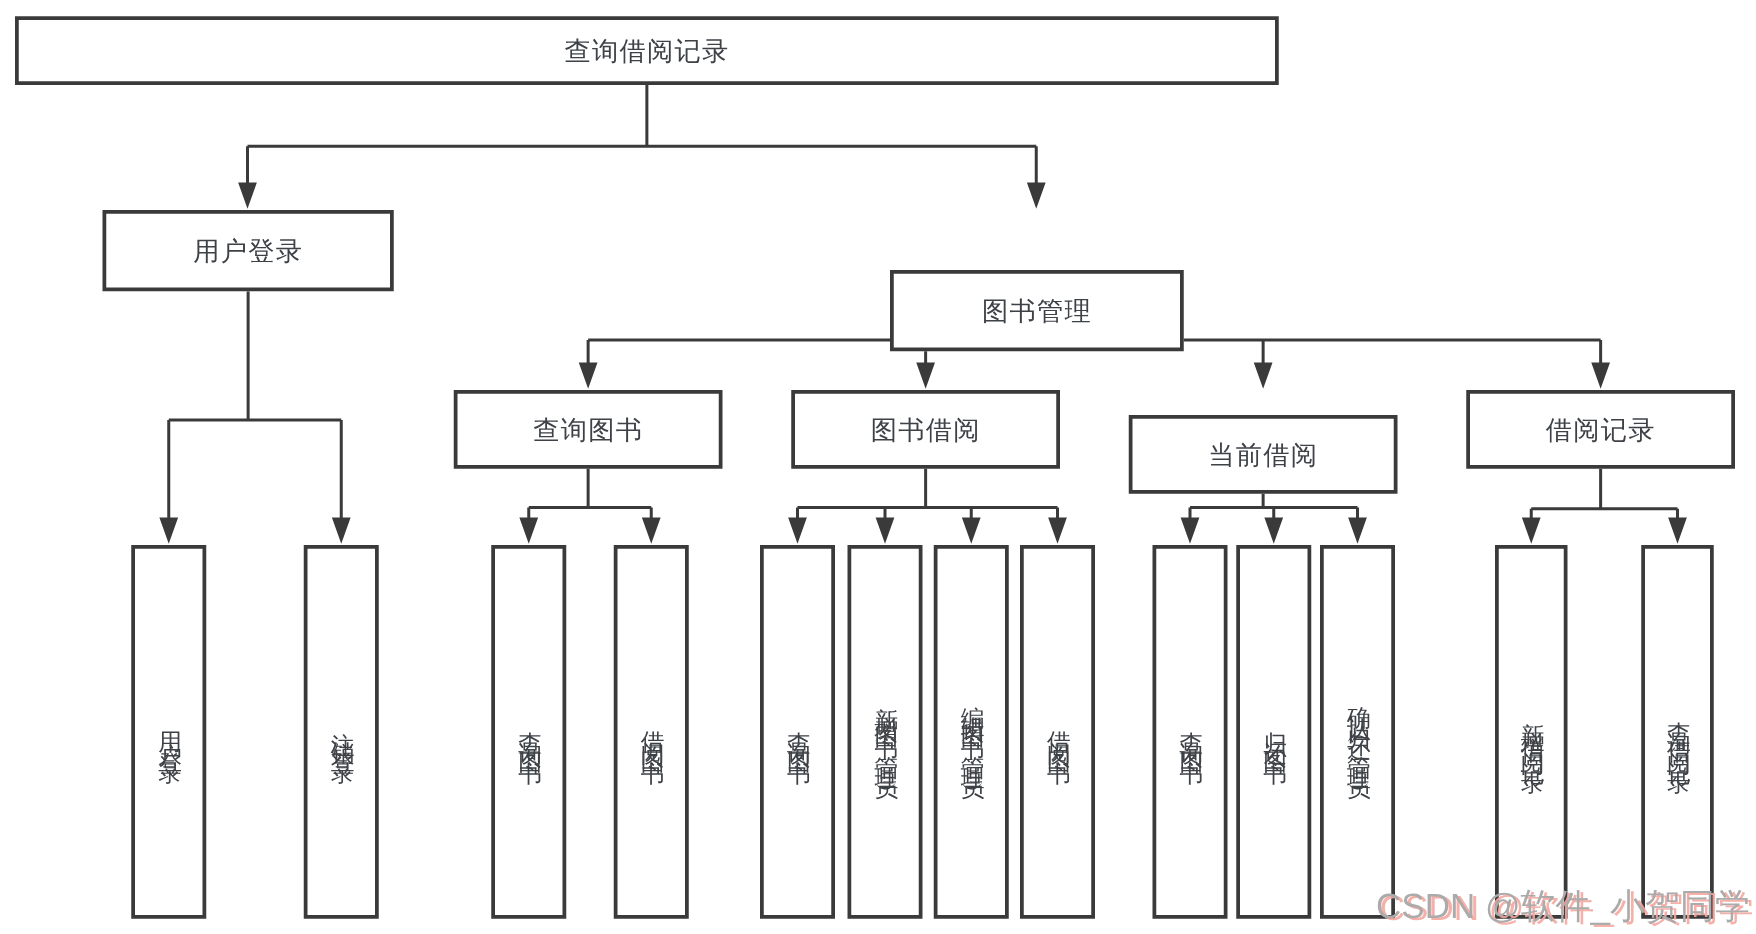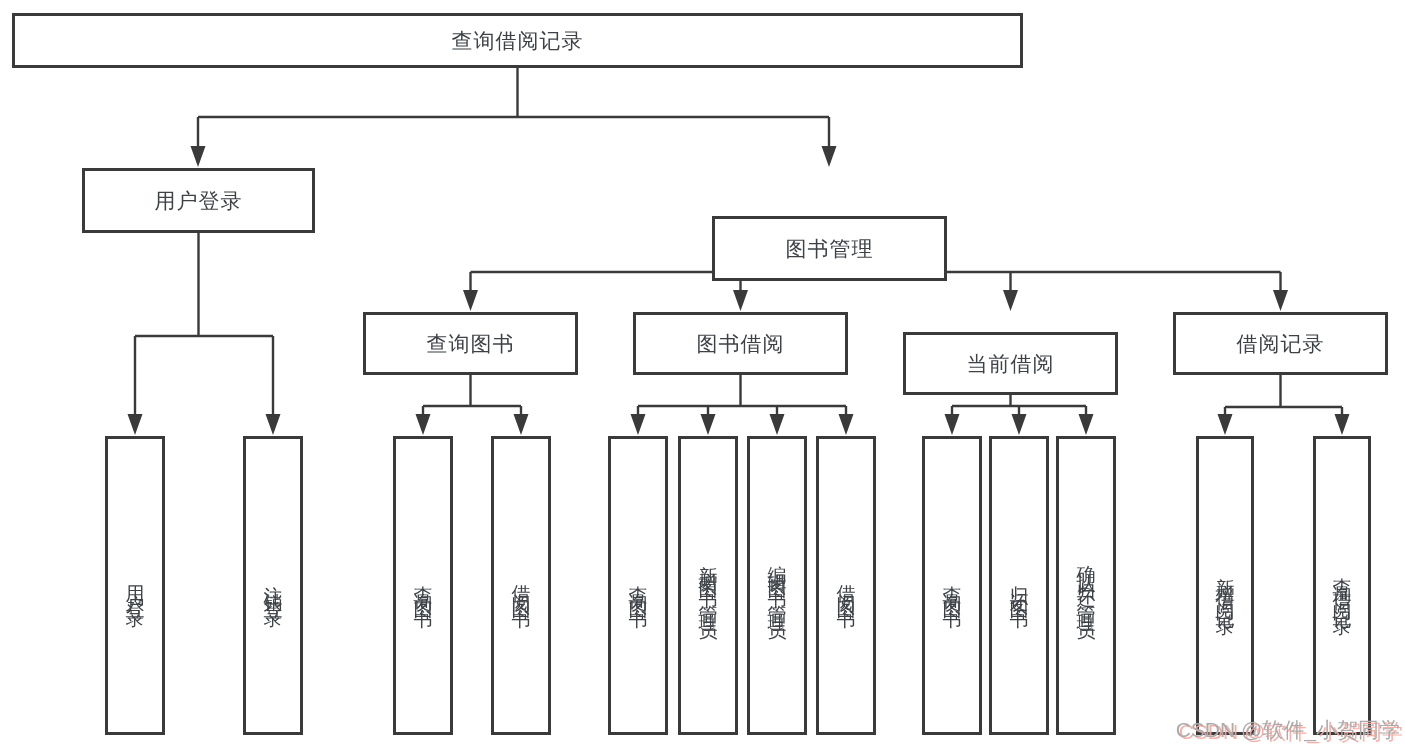--- a/index.html
+++ b/index.html
@@ -59,21 +59,21 @@
     text-orientation: mixed;
     font-size: 19px;
     letter-spacing: 8px;
     white-space: nowrap;
     color: #3e4247;
   }
   .watermark {
     position: absolute;
     right: 5px;
     bottom: 3px;
-    font-size: 21px;
+    font-size: 28px;
     font-weight: 500;
     color: #ababab;
     text-shadow: 3px 2px 0 rgba(246, 166, 158, 0.9);
     z-index: 3;
     white-space: nowrap;
   }
 </style>
 </head>
 <body>
 

